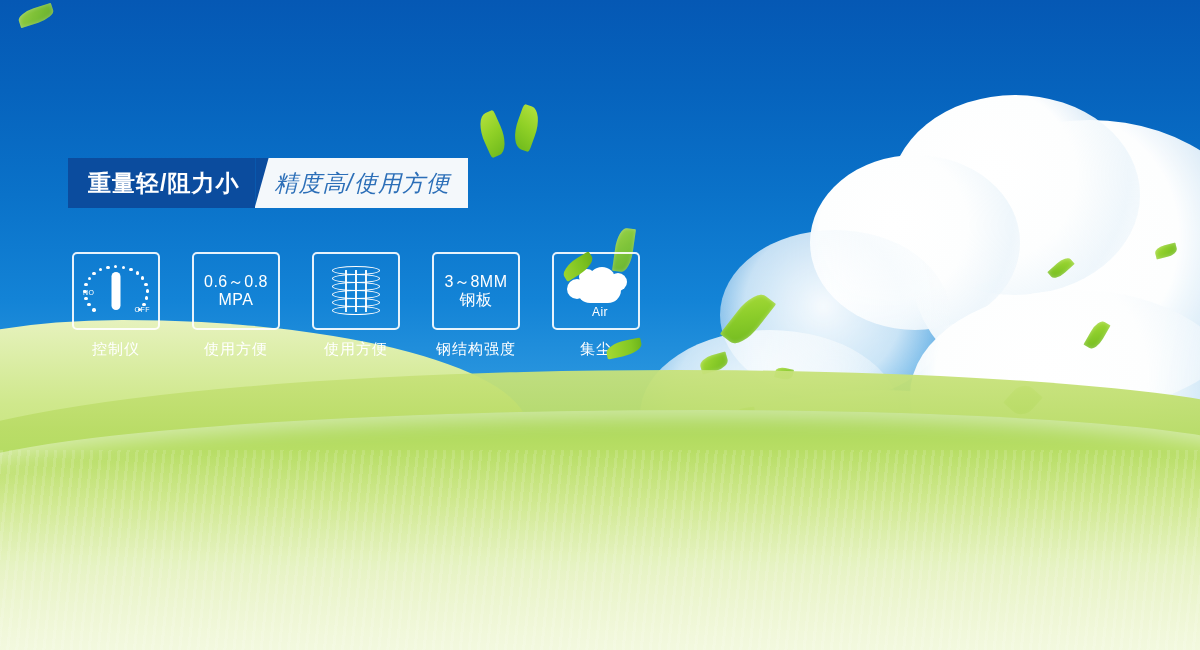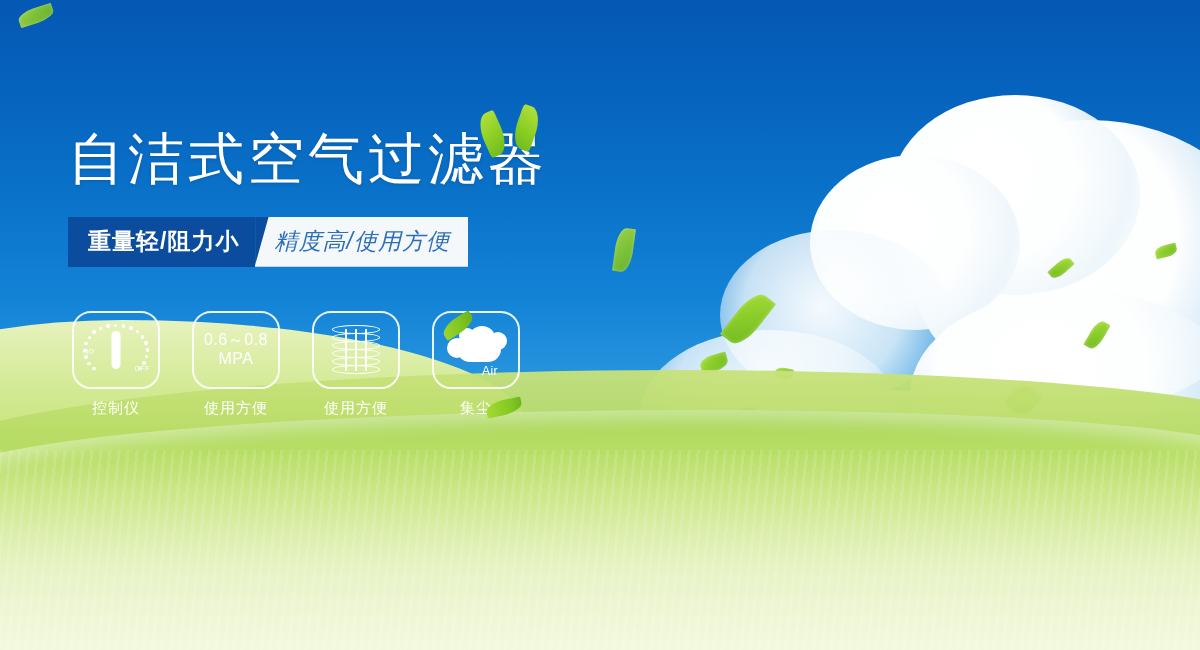--- a/index.html
+++ b/index.html
@@ -189,21 +189,21 @@
   }
   .feature {
     width: 96px;
     text-align: center;
   }
   .feature-box {
     width: 84px;
     height: 74px;
     margin: 0 auto;
     border: 2px solid rgba(255,255,255,0.9);
-    border-radius: 19px;
+    border-radius: 5px;
     display: flex;
     flex-direction: column;
     align-items: center;
     justify-content: center;
     color: #ffffff;
     position: relative;
     overflow: visible;
   }
   .feature-text {
     font-size: 16px;
@@ -282,21 +282,21 @@
     height: 52px;
   }
   .airicon .cl {
     position: absolute;
     background: #ffffff;
     border-radius: 50%;
   }
   .airicon .air-label {
     position: absolute;
     bottom: -2px;
-    left: 14px;
+    left: 4px;
     width: 100%;
     text-align: center;
     font-size: 12px;
     color: #ffffff;
     letter-spacing: 0.5px;
   }
   .airicon .icon-leaf {
     position: absolute;
     left: -4px;
     top: -6px;
@@ -363,21 +363,20 @@
     <div class="ground-sheen"></div>
   </div>
 
   <div class="content">
 
     <div class="sprout">
       <div class="leaf-l"></div>
       <div class="leaf-r"></div>
     </div>
 
-    <h1 class="title">自洁式空气过滤器</h1>
 
     <div class="subtitle-bar">
       <div class="sub-left">重量轻/阻力小</div>
       <div class="sub-wedge"></div>
       <div class="sub-right">精度高/使用方便</div>
     </div>
 
     <div class="features">
 
       <div class="feature">
@@ -428,20 +427,27 @@
             <div class="ring" style="top:8px;"></div>
             <div class="ring" style="top:16px;"></div>
             <div class="ring" style="top:24px;"></div>
             <div class="ring" style="top:32px;"></div>
             <div class="ring" style="top:40px;"></div>
           </div>
         </div>
         <div class="feature-caption">使用方便</div>
       </div>
 
+      <div class="feature">
+        <div class="feature-box">
+          <div class="feature-text">3～8MM</div>
+          <div class="feature-text">钢板</div>
+        </div>
+        <div class="feature-caption">钢结构强度</div>
+      </div>
 
       <div class="feature">
         <div class="feature-box">
           <div class="airicon">
             <div class="cl" style="left:12px; top:12px; width:44px; height:26px; border-radius:16px;"></div>
             <div class="cl" style="left:24px; top:2px;  width:26px; height:24px;"></div>
             <div class="cl" style="left:44px; top:8px;  width:18px; height:18px;"></div>
             <div class="cl" style="left:2px;  top:14px; width:20px; height:20px;"></div>
             <div class="cl" style="left:14px; top:4px;  width:16px; height:16px;"></div>
             <div class="icon-leaf"></div>

